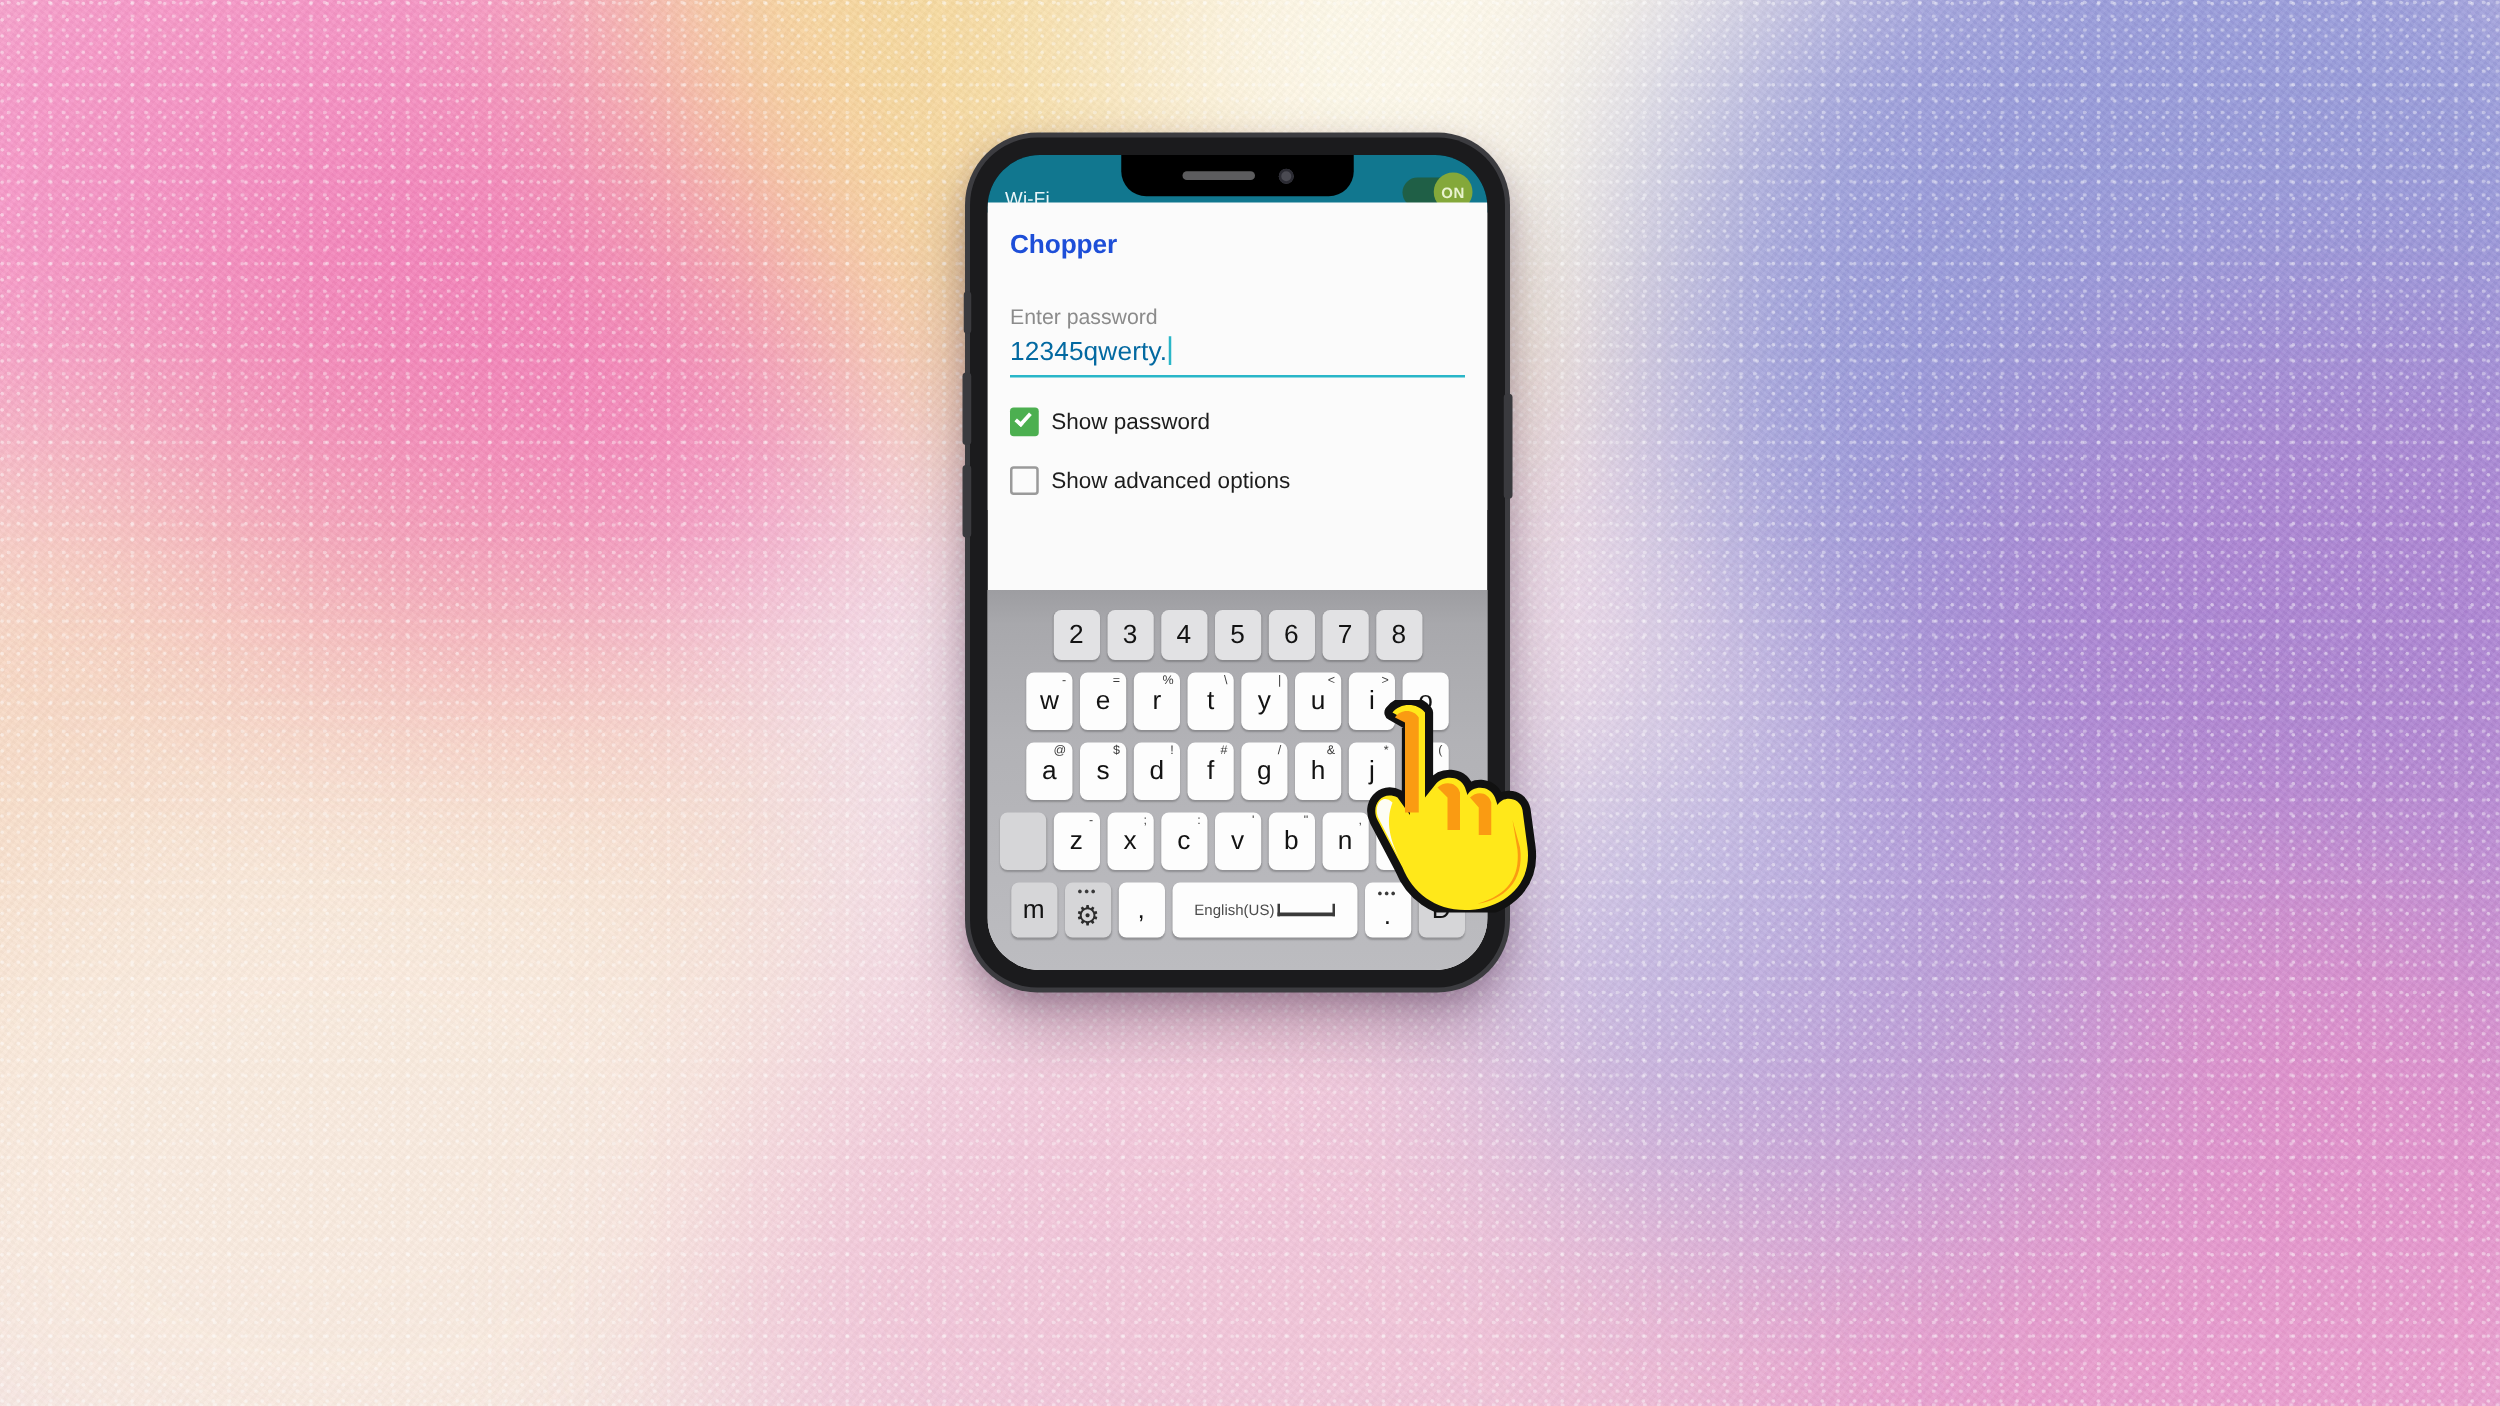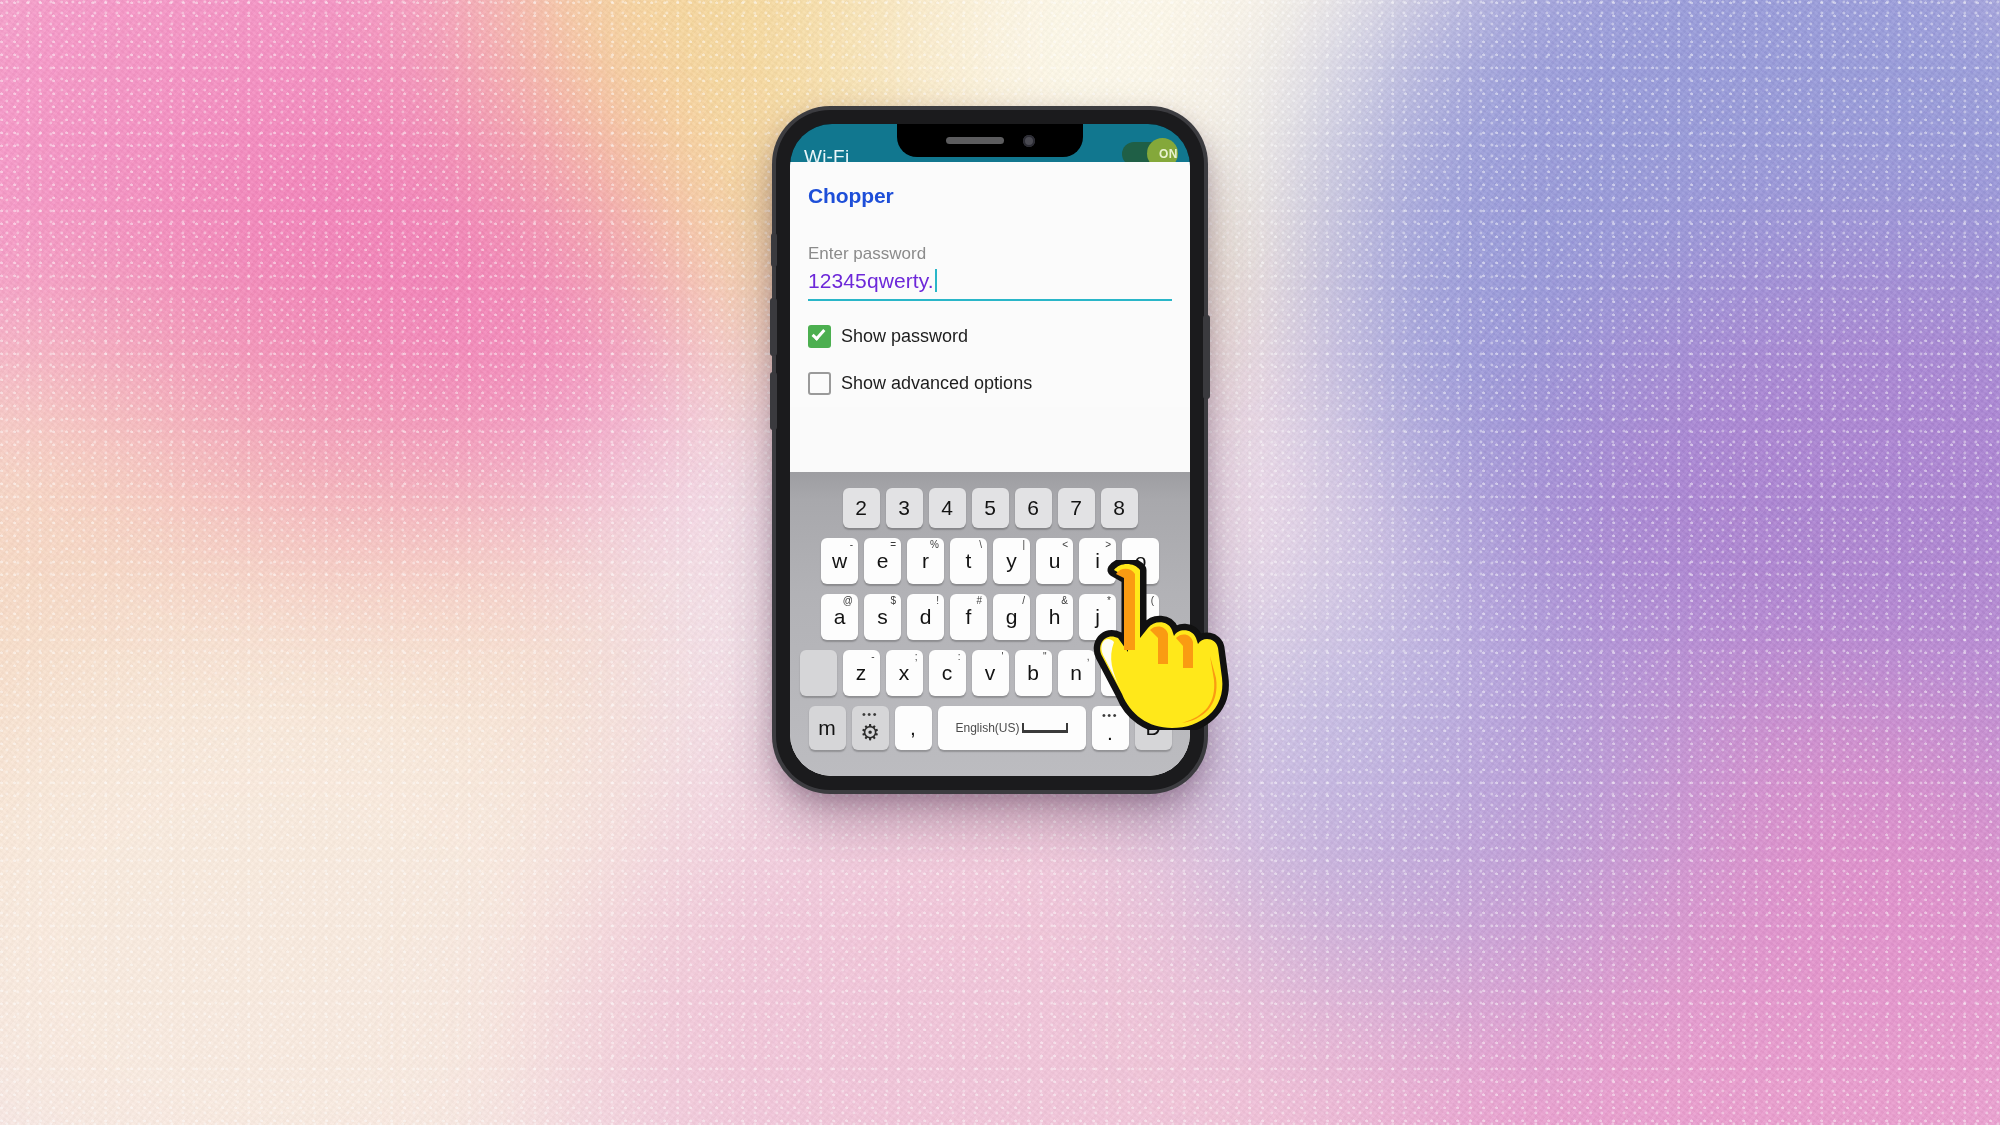--- a/index.html
+++ b/index.html
@@ -64,42 +64,42 @@
   #camera  { width:12px; height:12px; background:#4a4a52; border-radius:50%;
              box-shadow:inset 0 0 0 2px #2b2b33; }
 
   
   #appbar {
     position:absolute; top:0; left:0; right:0; height:46px;
     background:#11778f; z-index:5;
     display:flex; align-items:flex-end; justify-content:space-between;
     padding:0 14px 2px 14px;
   }
-  #appbar-title { color:#eaf6f9; font-size:19px; font-weight:400; letter-spacing:.2px; }
+  #appbar-title { color:#eaf6f9; font-size:15px; font-weight:400; letter-spacing:.2px; }
   #wifi-toggle {
     position:relative; width:54px; height:24px; border-radius:13px;
     background:#1f5f46; margin-bottom:2px;
   }
   #wifi-toggle-thumb {
     position:absolute; right:-2px; top:-4px; width:31px; height:31px;
     border-radius:50%; background:#84a83a;
-    display:flex; align-items:center; justify-content:flex-end;
+    display:flex; align-items:center; justify-content:center;
     color:#e9f3cf; font-size:12px; font-weight:700; letter-spacing:.5px;
   }
   #app-body { position:absolute; top:46px; left:0; right:0; bottom:0; background:#fafafa; z-index:4; }
 
   
   #dialog {
     position:absolute; left:0; right:0; top:38px; z-index:20;
     background:#fbfbfb; padding:22px 18px 12px 18px;
   }
   #dialog-title { font-size:21px; font-weight:700; color:#1d4ed8; letter-spacing:-.1px; }
   #pw-label { margin-top:36px; font-size:17px; color:#8b8b8b; }
   #pw-field-wrap { margin-top:5px; border-bottom:2px solid #29b6c8; padding-bottom:6px; position:relative; }
-  #pw-value { font-size:21px; color:#6d28d9; letter-spacing:.1px; display:inline-block; }
+  #pw-value { font-size:21px; color:#0369a1; letter-spacing:.1px; display:inline-block; }
   #pw-caret { display:inline-block; width:2px; height:23px; background:#29b6c8; vertical-align:-4px; margin-left:1px; }
 
   .cb-row { display:flex; align-items:center; gap:10px; margin-top:24px; }
   .cb-box { width:23px; height:23px; border-radius:3px; flex:0 0 auto; position:relative; }
   .cb-box.checked { background:#4caf50; }
   .cb-box.unchecked { border:2px solid #9a9a9a; background:transparent; }
   .cb-check {
     position:absolute; left:7px; top:2px; width:7px; height:13px;
     border:solid #fff; border-width:0 3px 3px 0; transform:rotate(42deg);
   }

